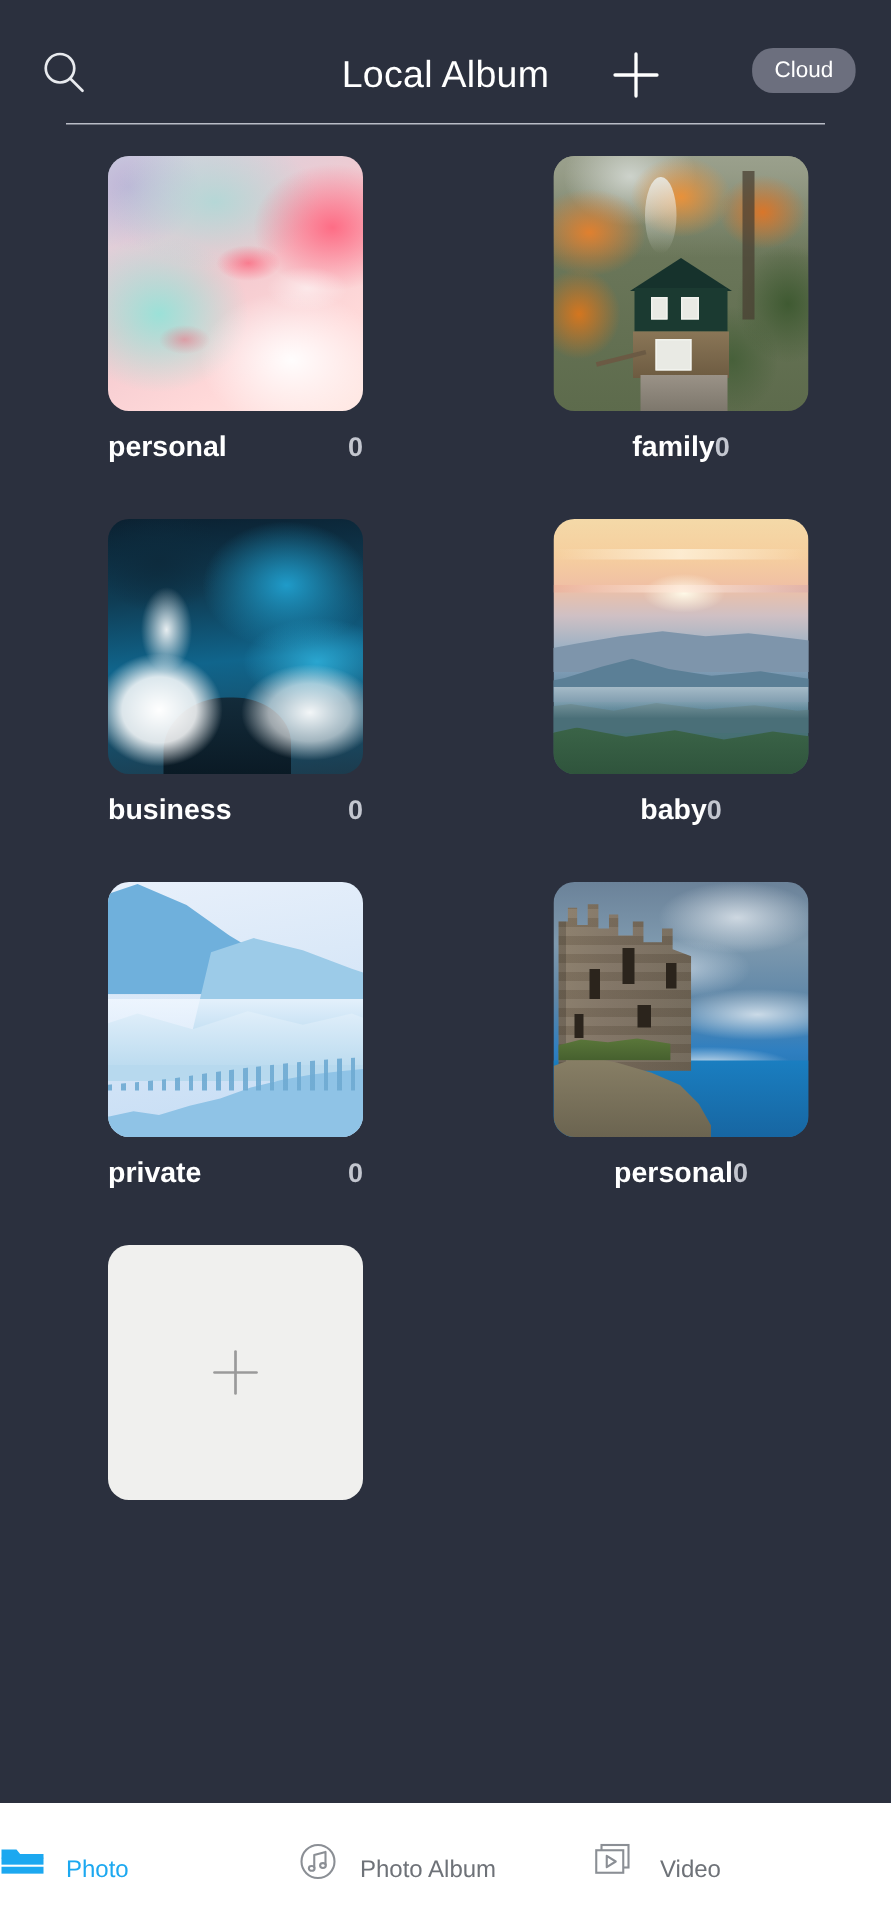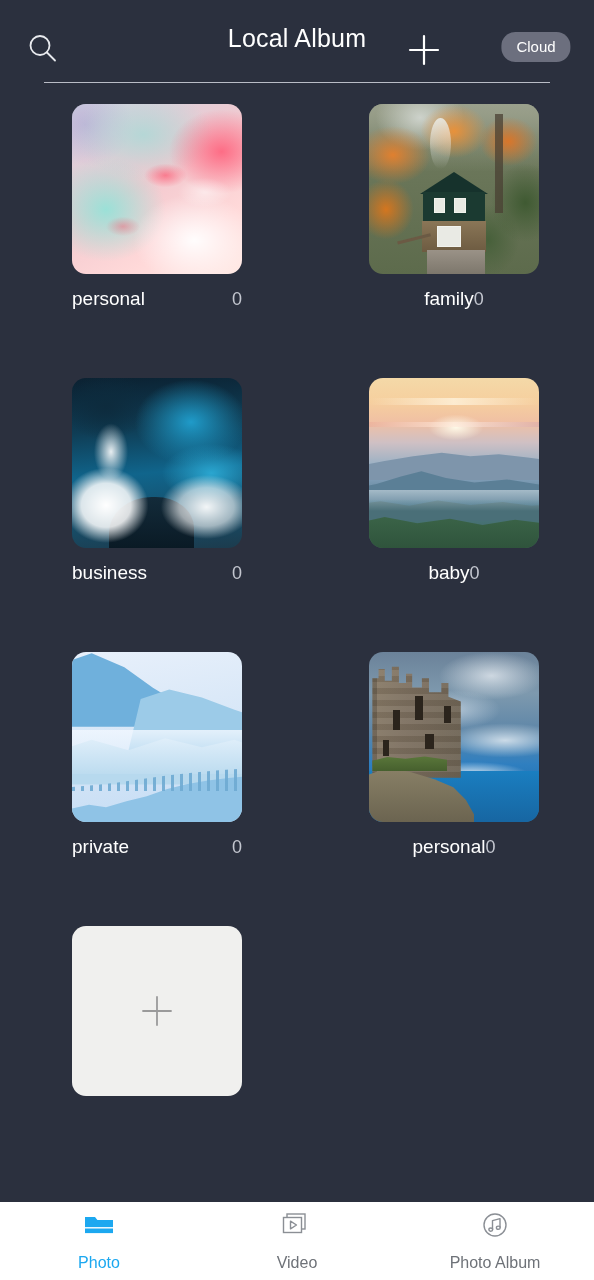--- a/index.html
+++ b/index.html
@@ -8,21 +8,21 @@
     background:#2b303e;
     font-family:"Liberation Sans", sans-serif;
     overflow:hidden;
   }
   #app { position:relative; width:594px; height:1280px; background:#2b303e; }
 
   
   .header { position:relative; height:82px; }
   .search-icon { position:absolute; left:26px; top:32px; width:34px; height:34px; }
   .title {
-    position:absolute; left:0; right:0; top:24px;
+    position:absolute; left:0; right:0; top:36px;
     text-align:center; color:#ffffff;
     font-size:25px; letter-spacing:.2px;
   }
   .plus-btn { position:absolute; left:406px; top:32px; width:36px; height:36px; }
   .cloud-pill {
     position:absolute; left:504px; top:32px;
     transform:translateX(-50%); left:536px;
     background:#6c6f7e; color:#ffffff;
     font-size:15px; padding:6px 15px 7px;
     border-radius:14px; white-space:nowrap;
@@ -31,21 +31,22 @@
     position:absolute; left:44px; top:82px;
     width:506px; height:1px; background:#b9bcc6;
   }
 
   
   .grid {
     position:absolute; left:0; top:104px;
     width:594px;
     display:grid;
     grid-template-columns:repeat(2, 297px);
-    row-gap:68px;
+    row-gap:36px;
+    font-weight:bold;
   }
   .cell { position:relative; }
   .cell.left  { padding-left:72px; }
   .cell.right { padding-left:353px; }
   .cell.right .thumb, .cell.right .meta { margin-left:-281px;justify-content:center; }
 
   .thumb {
     width:170px; height:170px;
     border-radius:14px;
     overflow:hidden;
@@ -289,22 +290,22 @@
     clip-path:polygon(0% 40%,20% 18%,44% 28%,70% 14%,100% 34%,100% 100%,0% 100%);
   }
 
   
   .bottom-nav{
     position:absolute; left:0; bottom:0; width:594px; height:78px;
     background:#ffffff;
     display:flex; align-items:center;
   }
   .nav-item{
-    flex:1; display:flex; flex-direction:column;
-    align-items:center; gap:14px;
+    flex:1; display:flex; 
+    align-items:flex-end; gap:14px;
   }
   .nav-icon{ height:30px; display:flex; align-items:center; justify-content:center; }
   .nav-label{ font-size:16px; color:#6e7278; }
   .nav-item.active .nav-label{ color:#1ca8f0; }
 </style>
 </head>
 <body>
 
 <div id="app">
 
@@ -457,36 +458,36 @@
           <rect x="1" y="10.5" width="28" height="4.6" fill="#1ca8f0"></rect>
           <rect x="1" y="16.5" width="28" height="4.6" fill="#1ca8f0"></rect>
         </svg>
       </span>
       <span class="nav-label">Photo</span>
     </div>
 
 
     <div class="nav-item">
       <span class="nav-icon">
-        <svg width="30" height="28" viewBox="0 0 30 28">
-          <rect x="5" y="3" width="18" height="15" fill="none" stroke="#8b8f95" stroke-width="1.4"></rect>
-          <rect x="1.5" y="6.5" width="18" height="15" fill="#ffffff" stroke="#8b8f95" stroke-width="1.4"></rect>
-          <path d="M8.5 10.2 L14.5 14 L8.5 17.8 Z" fill="none" stroke="#8b8f95" stroke-width="1.4" stroke-linejoin="round"></path>
-        </svg>
-      </span>
-      <span class="nav-label">Video</span>
-    </div>
-
-    <div class="nav-item">
-      <span class="nav-icon">
         <svg width="28" height="28" viewBox="0 0 28 28">
           <circle cx="14" cy="14" r="11" fill="none" stroke="#8b8f95" stroke-width="1.4"></circle>
           <path d="M11.5 18.5 V9.6 L19 7.6 V16.5" fill="none" stroke="#8b8f95" stroke-width="1.4" stroke-linejoin="round"></path>
           <ellipse cx="9.8" cy="18.6" rx="1.9" ry="1.6" fill="none" stroke="#8b8f95" stroke-width="1.4"></ellipse>
           <ellipse cx="17.3" cy="16.7" rx="1.9" ry="1.6" fill="none" stroke="#8b8f95" stroke-width="1.4"></ellipse>
         </svg>
       </span>
       <span class="nav-label">Photo Album</span>
     </div>
 
+    <div class="nav-item">
+      <span class="nav-icon">
+        <svg width="30" height="28" viewBox="0 0 30 28">
+          <rect x="5" y="3" width="18" height="15" fill="none" stroke="#8b8f95" stroke-width="1.4"></rect>
+          <rect x="1.5" y="6.5" width="18" height="15" fill="#ffffff" stroke="#8b8f95" stroke-width="1.4"></rect>
+          <path d="M8.5 10.2 L14.5 14 L8.5 17.8 Z" fill="none" stroke="#8b8f95" stroke-width="1.4" stroke-linejoin="round"></path>
+        </svg>
+      </span>
+      <span class="nav-label">Video</span>
+    </div>
+
 
   </div>
 </div>
 
 </body></html>

